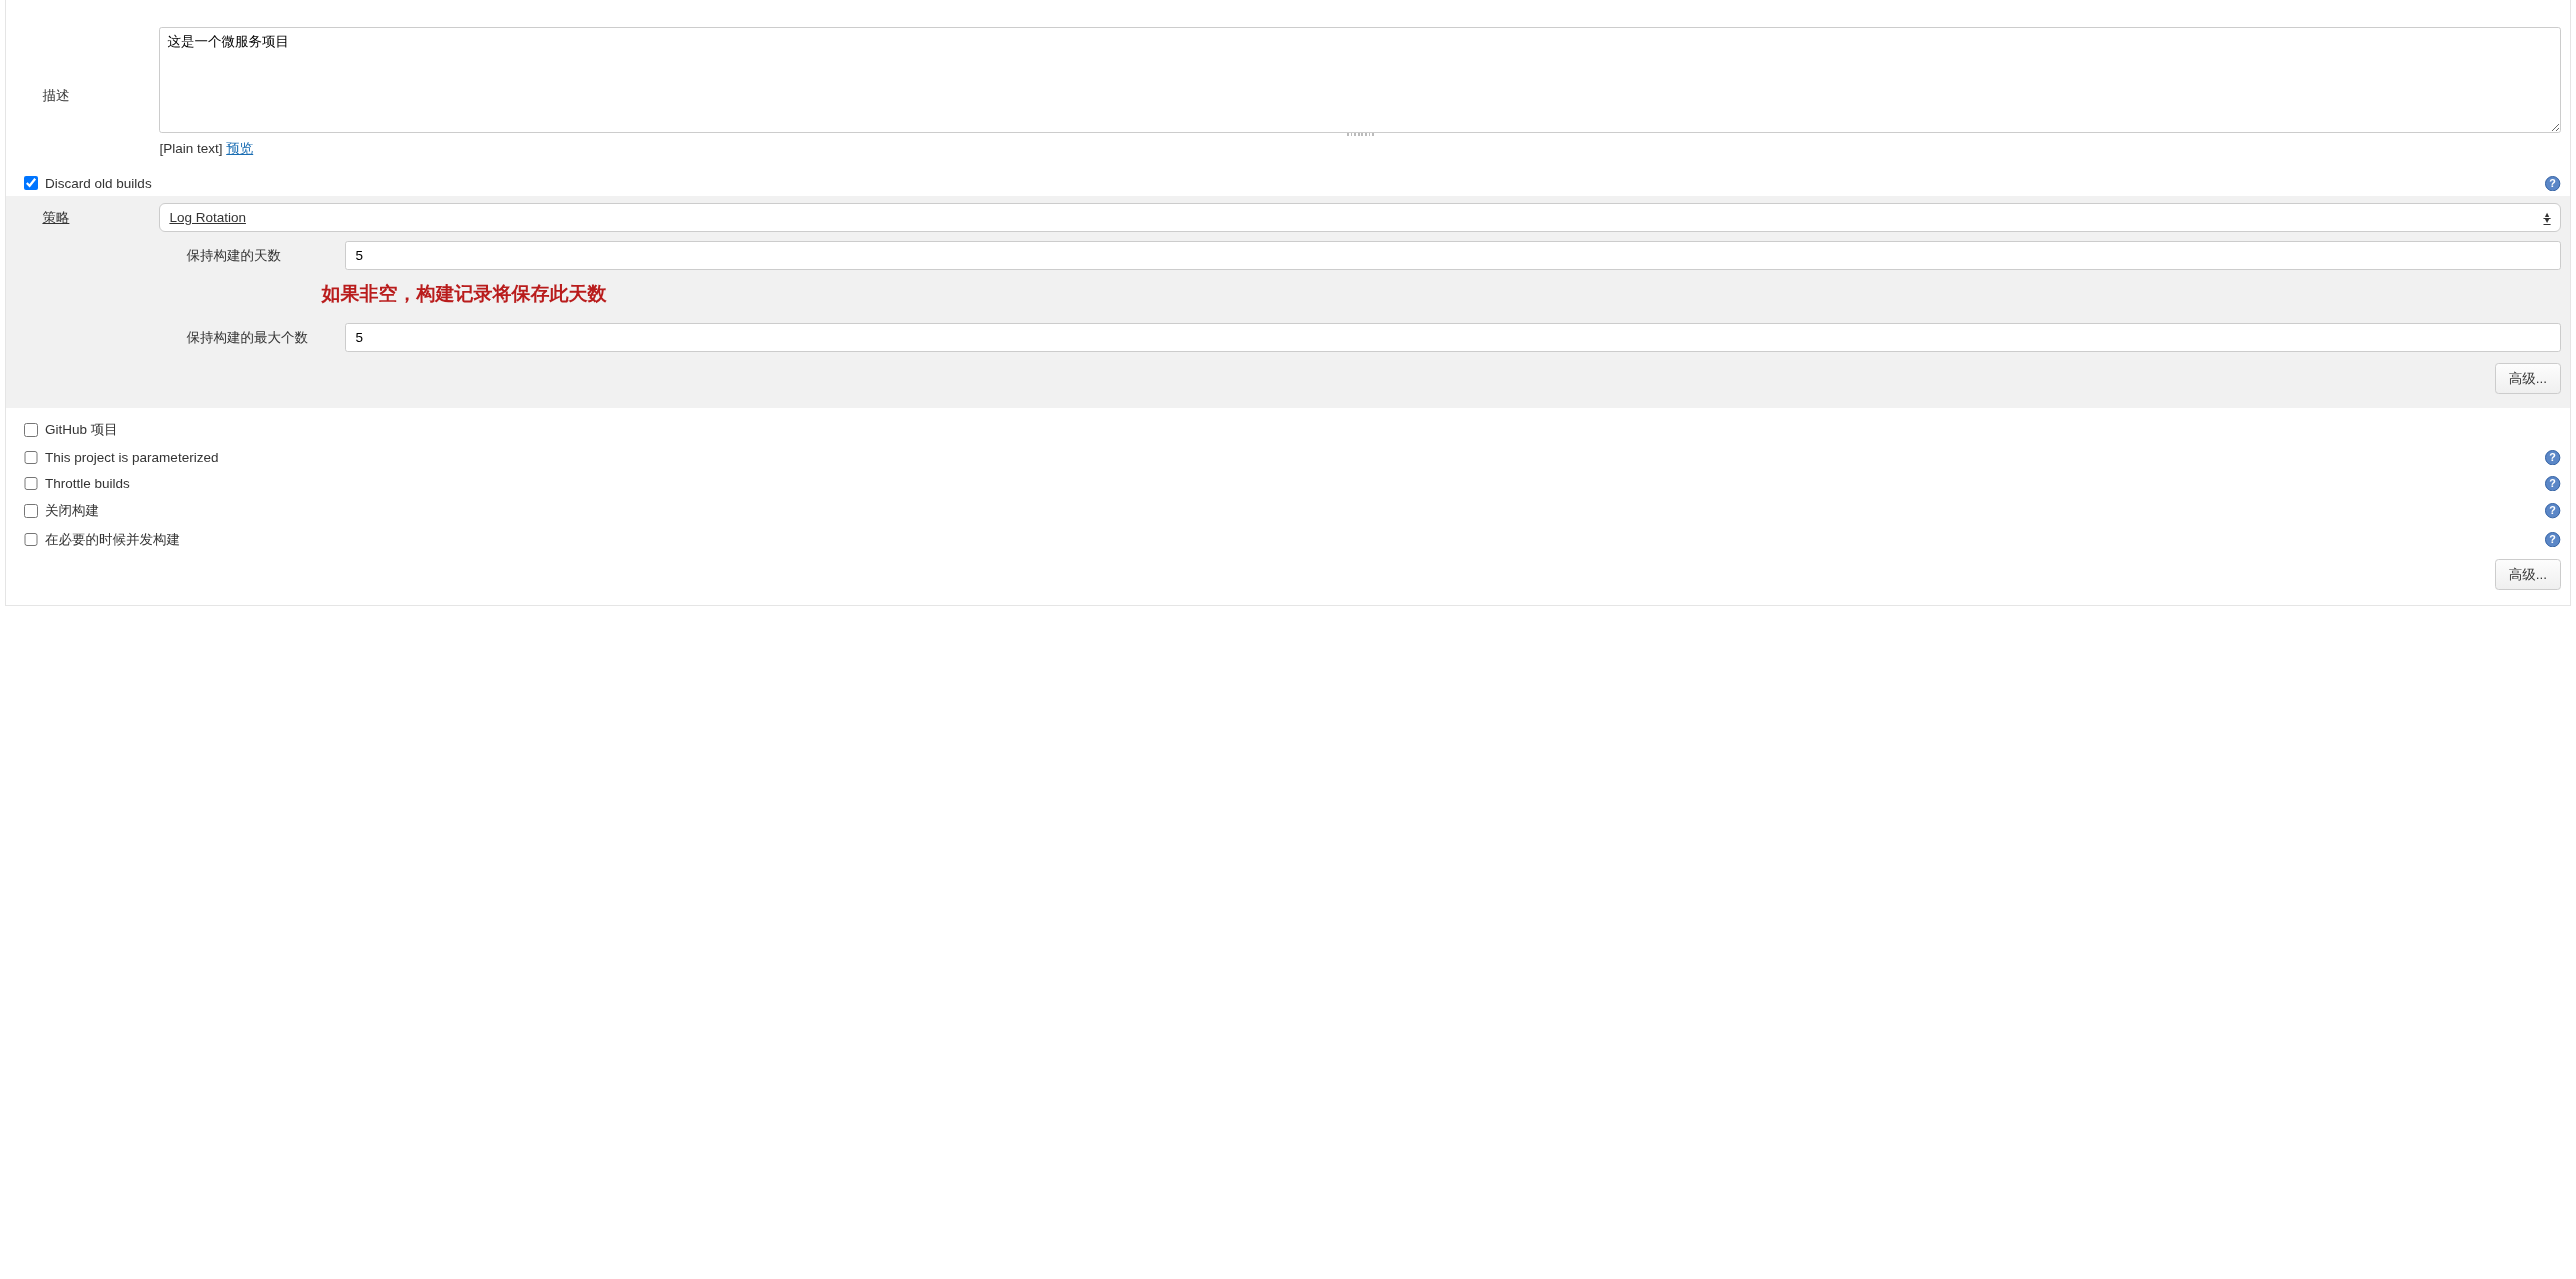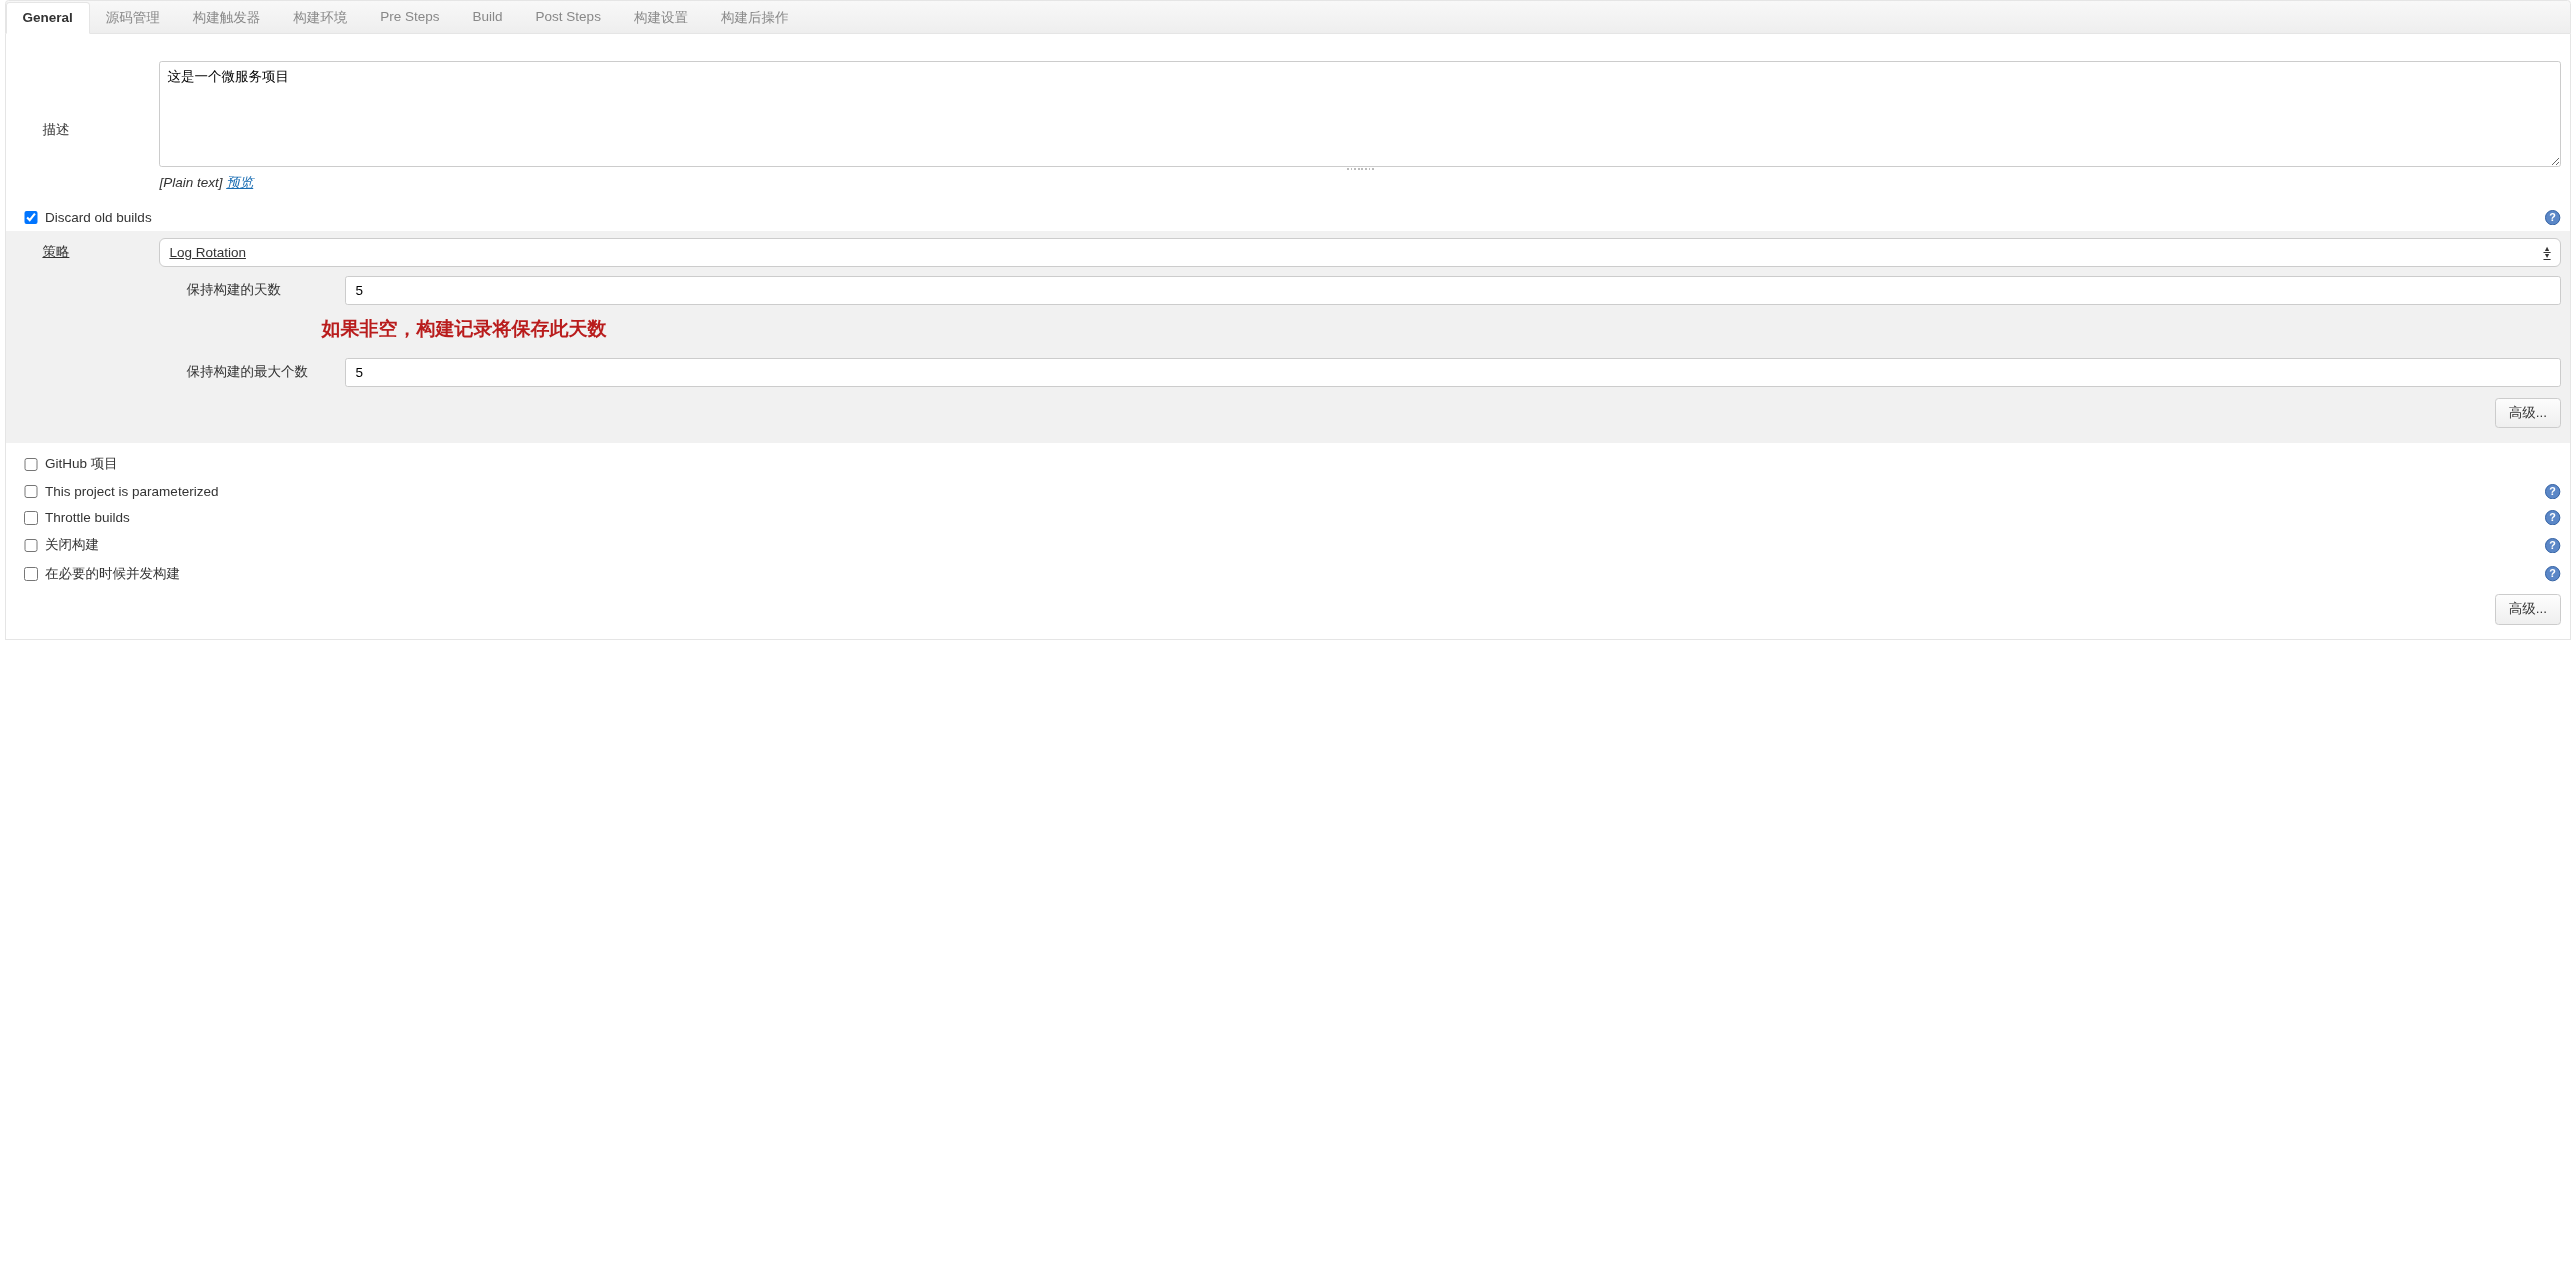--- a/index.html
+++ b/index.html
@@ -50,21 +50,21 @@
     textarea.desc {
       width: 100%;
       height: 106px;
       padding: 5.4px 7.2px;
       border: 0.9px solid #ccc;
       border-radius: 2.7px;
       font-family: inherit;
       font-size: 13.5px;
       resize: both;
     }
-    .hint-line { color: #333; margin-top: 3.6px; font-size: 13.5px; font-style: italic; }
+    .hint-line { color: #333; margin-top: 3.6px; font-size: 13.5px; }
     .hint-line a { color: #1a6db3; text-decoration: underline; }
     .check-row {
       display: flex;
       align-items: center;
       padding: 5.4px 9px 5.4px 18px;
       position: relative;
     }
     .check-row input[type="checkbox"] {
       width: 13.5px; height: 13.5px; margin-right: 7.2px;
       accent-color: #0075ff;
@@ -143,31 +143,20 @@
     }
     .resize-handle .grip {
       width: 27px; height: 2.7px;
       background: repeating-linear-gradient(90deg, #bbb 0 1.8px, transparent 1.8px 3.6px);
     }
   </style>
 </head>
 <body>
 
 <div class="page">
-  <div class="tabs">
-    <div class="tab active">General</div>
-    <div class="tab">源码管理</div>
-    <div class="tab">构建触发器</div>
-    <div class="tab">构建环境</div>
-    <div class="tab">Pre Steps</div>
-    <div class="tab">Build</div>
-    <div class="tab">Post Steps</div>
-    <div class="tab">构建设置</div>
-    <div class="tab">构建后操作</div>
-  </div>
 
   <div class="content">
 
     <div class="row" style="padding-top:27px;">
       <div class="label">描述</div>
       <div class="field">
         <textarea class="desc" style="">这是一个微服务项目</textarea>
         <div class="resize-handle">
             <div class="grip"></div>
           </div>

